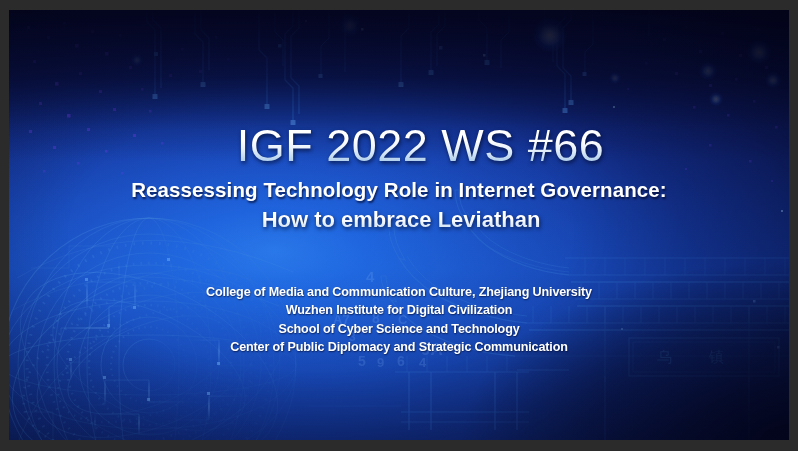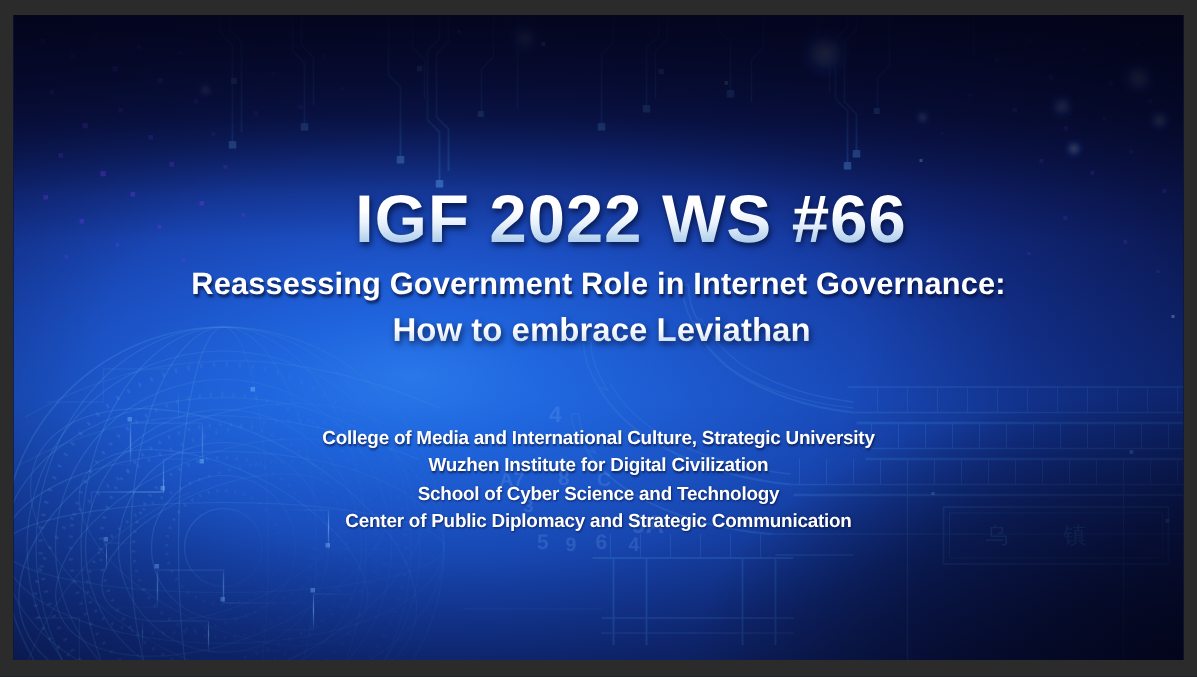--- a/index.html
+++ b/index.html
@@ -55,21 +55,21 @@
     background: radial-gradient(circle, #ffffff 0%, #8fc0ff 22%, rgba(40,110,255,0.55) 48%, rgba(20,60,200,0) 74%);
   }
 
   
   #text-block {
     position: absolute; left: 0; right: 0; top: 0;
     text-align: center;
   }
   #main-title {
     position: absolute; top: 110px; left: 0; right: 0;
-    font-size: 45px; font-weight: bold; letter-spacing: 0.5px;
+    font-size: 45px; font-weight: normal; letter-spacing: 0.5px;
     background: linear-gradient(180deg, #ffffff 0%, #ffffff 38%, #e8f1fb 56%, #a9cbea 82%, #cfe2f5 100%);
     -webkit-background-clip: text; background-clip: text;
     -webkit-text-fill-color: transparent; color: transparent;
     filter: drop-shadow(1px 2px 2px rgba(0,8,40,0.75));
     padding-left: 43px;
   }
   #subtitle-1 {
     position: absolute; top: 168px; left: 0; right: 0;
     font-size: 20.5px; font-weight: bold; letter-spacing: 0.1px;
     color: #ffffff;
@@ -391,25 +391,25 @@
       <span class="bg-digit" style="left:388px; top:330px; font-size:17px;">9A</span>
       <span class="bg-digit" style="left:325px; top:343px; font-size:14px;">5</span>
       <span class="bg-digit" style="left:344px; top:345px; font-size:13px;">9</span>
       <span class="bg-digit" style="left:364px; top:343px; font-size:14px;">6</span>
       <span class="bg-digit" style="left:386px; top:345px; font-size:13px;">4</span>
       <span class="bg-digit" style="left:316px; top:320px; font-size:12px;">3</span>
     </div>
 
     <div id="text-block">
       <div id="main-title">IGF 2022 WS #66</div>
-      <div id="subtitle-1">Reassessing Government Role in Internet Governance:</div>
+      <div id="subtitle-1">Reassessing Technology Role in Internet Governance:</div>
       <div id="subtitle-2">How to embrace Leviathan</div>
 
       <div id="affiliations">
-        <div class="aff-line">College of Media and International Culture, Strategic University</div>
+        <div class="aff-line">College of Media and Communication Culture, Zhejiang University</div>
         <div class="aff-line">Wuzhen Institute for Digital Civilization</div>
         <div class="aff-line">School of Cyber Science and Technology</div>
         <div class="aff-line">Center of Public Diplomacy and Strategic Communication</div>
       </div>
     </div>
 
   </div>
 </div>
 
 </body></html>

